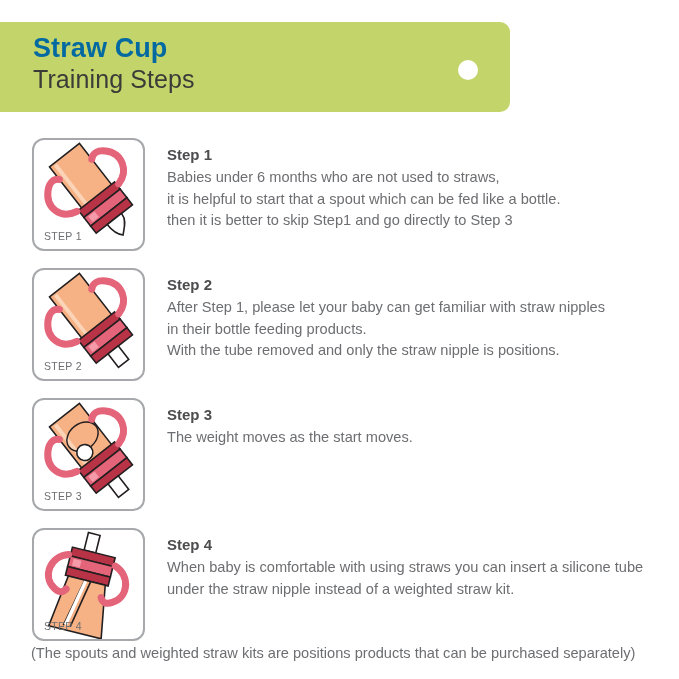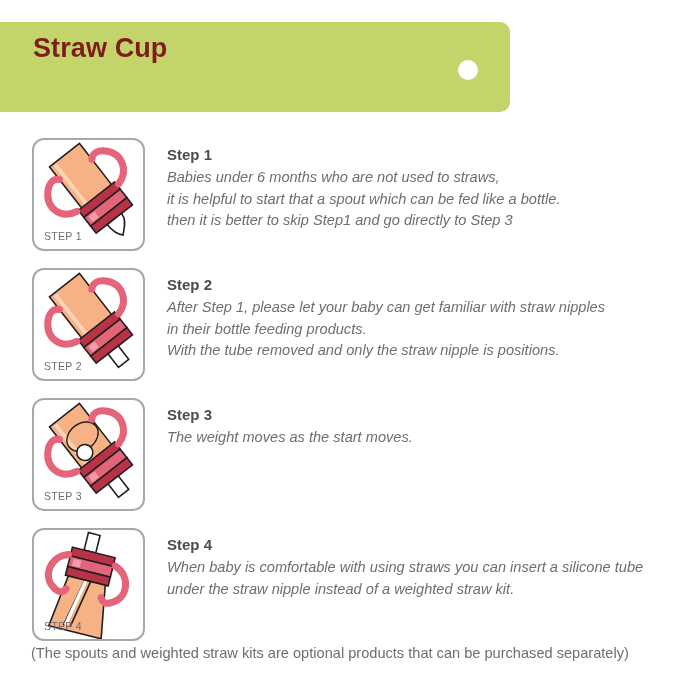--- a/index.html
+++ b/index.html
@@ -28,21 +28,21 @@
     box-sizing: border-box;
   }
   .banner-text {
     position: absolute;
     left: 47px;
     top: 10px;
   }
   .banner-title {
     font-size: 27px;
     font-weight: bold;
-    color: #7f1d1d;
+    color: #0369a1;
     line-height: 32px;
     letter-spacing: 0.1px;
     white-space: nowrap;
   }
   .banner-subtitle {
     font-size: 25px;
     font-weight: normal;
     color: #3b3b38;
     line-height: 31px;
     letter-spacing: 0.1px;
@@ -110,40 +110,40 @@
     font-weight: bold;
     color: #4d4d4f;
     line-height: 22px;
     margin-bottom: 1px;
   }
   .step-line {
     font-size: 14.6px;
     color: #6d6e71;
     line-height: 21.5px;
     white-space: nowrap;
-    font-style: italic;
   }
 
   
   .footer-note {
     position: absolute;
     left: 31px;
     top: 643px;
     font-size: 14.6px;
     color: #6d6e71;
     line-height: 21px;
     white-space: nowrap;
   }
 </style>
 </head>
 <body>
 
 <div class="banner">
   <div class="banner-text">
     <div class="banner-title">Straw Cup</div>
+    <div class="banner-subtitle">Training Steps</div>
   </div>
   <div class="banner-hole"></div>
 </div>
 
 <div class="steps">
 
   <div class="step-row">
     <div class="icon-box">
       <svg width="109" height="109" viewBox="0 0 109 109">
         <g transform="rotate(-38 58 52)">
@@ -253,13 +253,13 @@
     </div>
     <div class="step-text">
       <div class="step-title">Step 4</div>
       <div class="step-line">When baby is comfortable with using straws you can insert a silicone tube</div>
       <div class="step-line">under the straw nipple instead of a weighted straw kit.</div>
     </div>
   </div>
 
 </div>
 
-<div class="footer-note">(The spouts and weighted straw kits are optional products that can be purchased separately)</div>
+<div class="footer-note">(The spouts and weighted straw kits are positions products that can be purchased separately)</div>
 
 </body></html>

